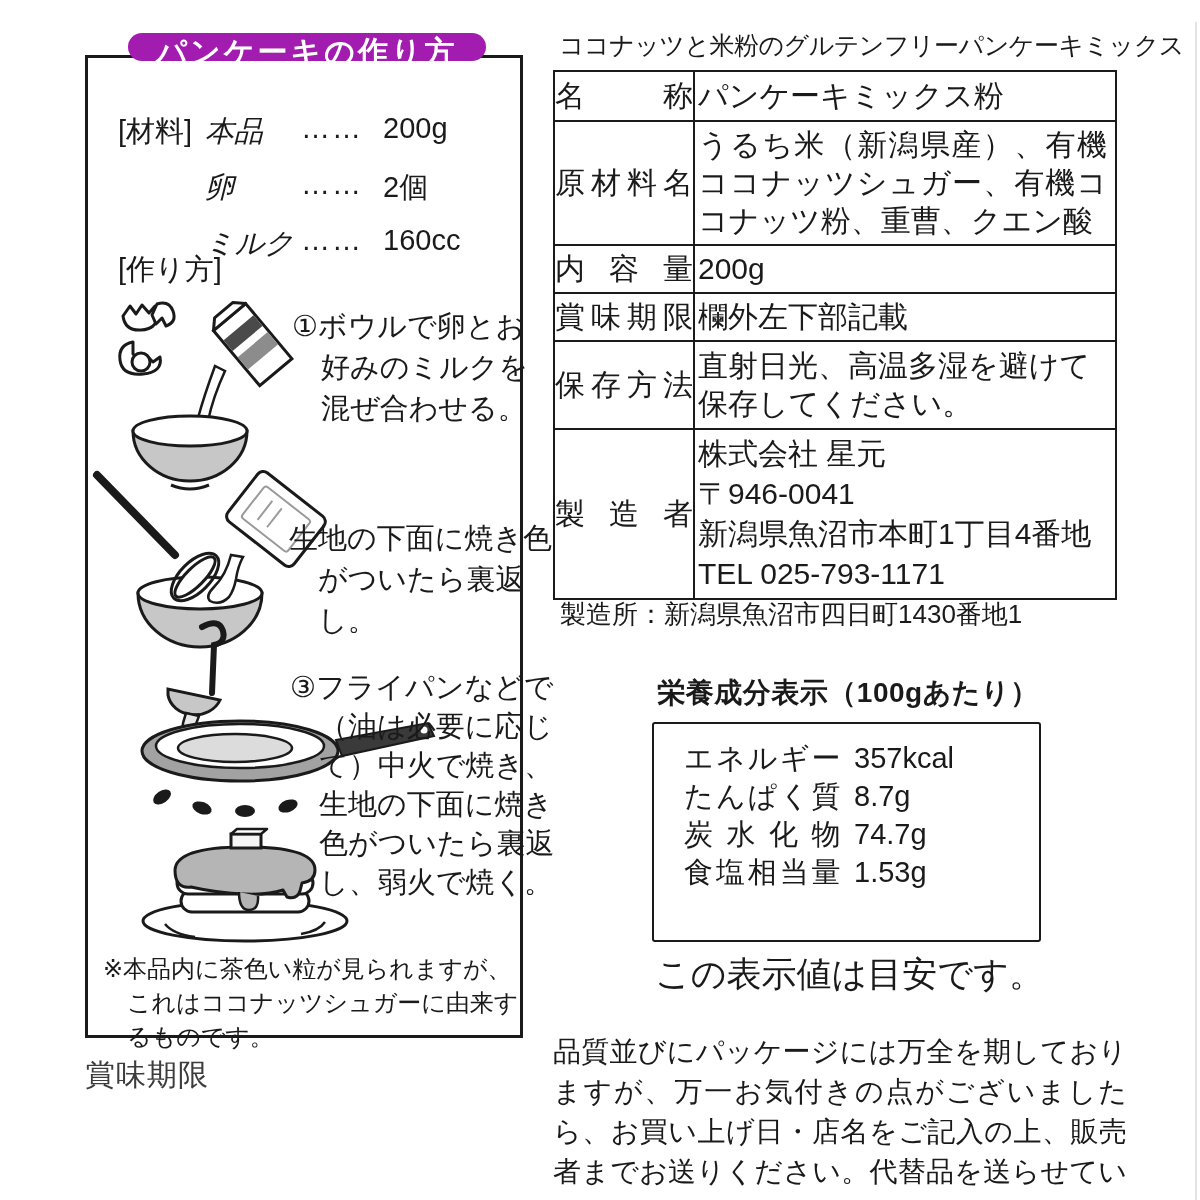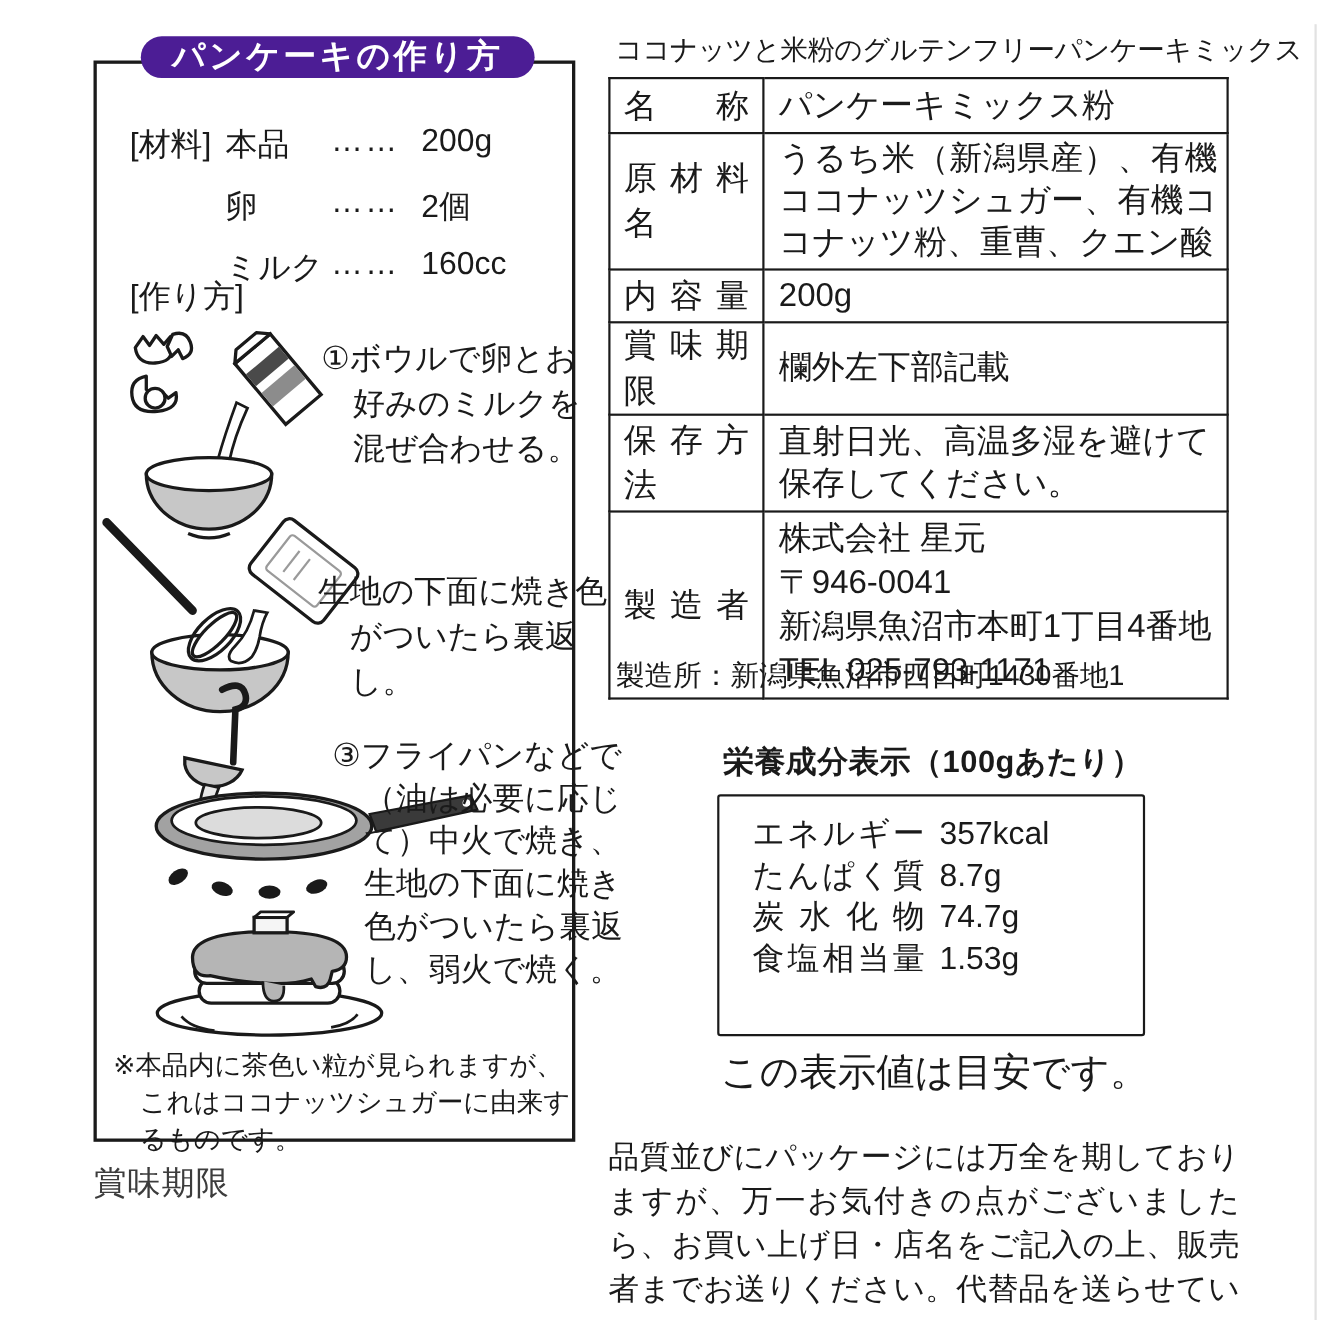--- a/index.html
+++ b/index.html
@@ -9,58 +9,58 @@
     color:#1a1a1a;overflow:hidden;
   }
   .abs{position:absolute;}
 
   
   .recipe-frame{
     left:85px;top:55px;width:432px;height:977px;
     border:3px solid #1a1a1a;background:#fff;
   }
   .title-pill{
-    left:128px;top:33px;width:358px;height:38px;
-    background:#4c1d95;border-radius:19px;
+    left:128px;top:33px;width:358px;height:28px;
+    background:#a21caf;border-radius:19px;
     color:#ffffff;font-weight:bold;font-size:30px;line-height:38px;
     text-align:center;letter-spacing:3px;z-index:3;
   }
   .materials-label{left:118px;top:112px;font-size:29px;}
   .ingredients{left:205px;top:112px;width:300px;font-size:29px;}
   .ing-row{display:flex;margin-bottom:16px;}
-  .ing-name{width:96px;}
+  .ing-name{width:96px;font-style:italic;}
   .ing-dots{width:82px;letter-spacing:2px;}
   .ing-amount{flex:1;}
   .directions-label{left:118px;top:250px;font-size:29px;}
 
   .step-text{font-size:29px;line-height:41px;padding-left:1em;text-indent:-1em;}
   .step1-text{left:292px;top:306px;width:232px;}
   .step2-text{left:289px;top:518px;width:240px;}
-  .step3-text{left:290px;top:668px;width:236px;line-height:39px;margin-left:12px;}
+  .step3-text{left:290px;top:668px;width:236px;line-height:39px;}
 
   .note-text{
     left:103px;top:952px;width:408px;
     font-size:24px;line-height:34px;
     padding-left:1em;text-indent:-1em;
   }
   .expiry-caption{left:85px;top:1055px;font-size:30px;color:#3c3c3c;letter-spacing:1px;}
 
   
   .product-line{left:559px;top:29px;font-size:25px;letter-spacing:-0.5px;white-space:nowrap;}
 
   table.info{
     position:absolute;left:553px;top:70px;width:562px;
     border-collapse:collapse;table-layout:fixed;font-size:30px;
   }
   table.info td{border:2.5px solid #1a1a1a;vertical-align:middle;}
   td.lbl{
-    width:140px;padding:0 12px;
+    width:140px;padding:0 0;
     text-align:justify;text-align-last:justify;margin-left:41px;
   }
-  td.val{padding:4px 8px 4px 13px;line-height:38px;}
+  td.val{padding:4px 8px 4px 3px;line-height:38px;}
   td.val.just{text-align:justify;}
   .mfr-line{line-height:40px;}
 
   .factory-line{left:560px;top:597px;font-size:26px;}
 
   .nutrition-title{
     left:652px;top:674px;width:392px;text-align:center;
     font-size:28px;font-weight:bold;letter-spacing:0.5px;
   }
   .nutrition-box{

